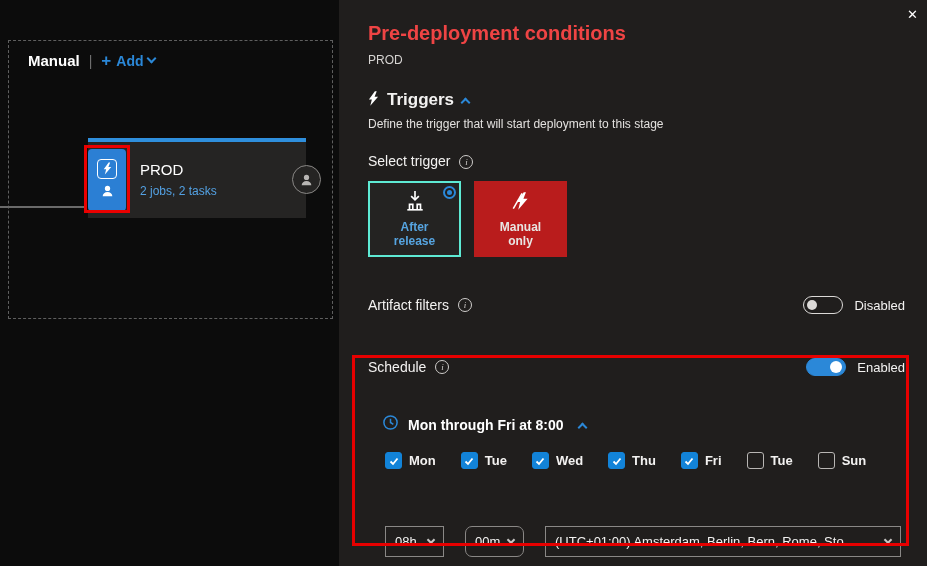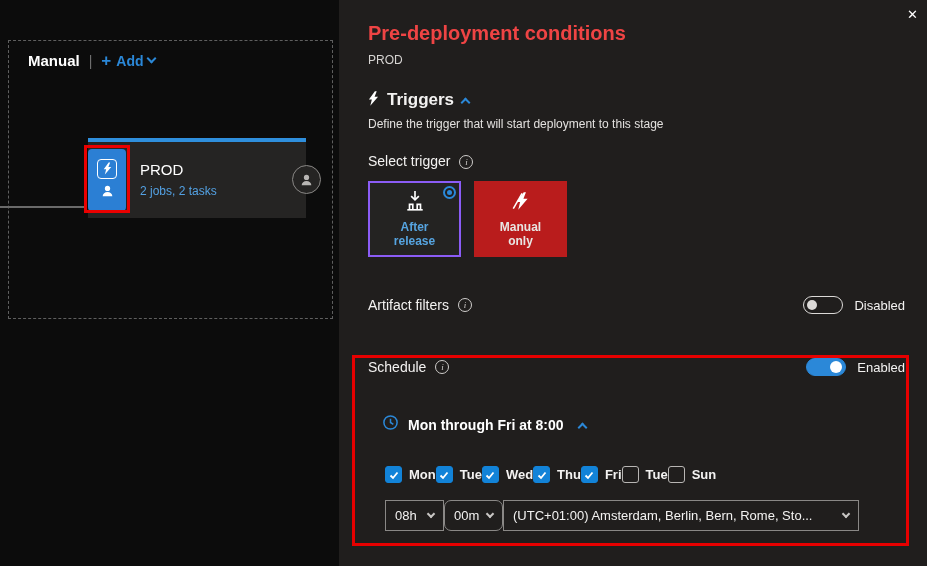--- a/index.html
+++ b/index.html
@@ -59,21 +59,21 @@
     width:14px; height:14px; border:1px solid #cfcdcb; border-radius:50%;
     color:#cfcdcb; font-size:9px; font-family:"Liberation Serif", serif; font-style:italic;
     display:inline-flex; align-items:center; justify-content:center;
   }
 
   .tiles-row { position:absolute; left:29px; top:181px; display:flex; gap:13px; }
   .tile {
     width:93px; height:76px; background:#b91c1c; position:relative;
     display:flex; flex-direction:column; align-items:center; justify-content:center; gap:4px;
   }
-  .tile.on { border:2px solid #8b5cf6; background:#242322; }
+  .tile.on { border:2px solid #5eead4; background:#242322; }
   .tile-label { font-size:12px; font-weight:bold; color:#e8e6e3; text-align:center; line-height:14px; width:58px; }
   .tile.on .tile-label { color:#56a4e0; }
   .radio-badge { display:none; position:absolute; top:3px; right:3px; width:13px; height:13px;
     border:2px solid #2b88d8; border-radius:50%; background:#201e1d; }
   .radio-badge::after { content:""; position:absolute; inset:2px; background:#2b88d8; border-radius:50%; }
   .tile.on .radio-badge { display:block; }
 
   .toggle-row { position:absolute; left:29px; width:537px; display:flex; align-items:center; justify-content:space-between; }
   .row-left { display:flex; align-items:center; gap:9px; }
   .row-right { display:flex; align-items:center; gap:11px; }
@@ -85,32 +85,32 @@
   .toggle-state { font-size:13px; color:#f3f2f1; }
 
   .highlight-schedule {
     position:absolute; left:13px; top:355px; width:557px; height:191px;
     border:3px solid #e60000; pointer-events:none; z-index:5;
   }
 
   .summary-row { position:absolute; left:43px; top:414px; display:flex; align-items:center; gap:9px; }
   .summary-text { font-size:14px; font-weight:bold; color:#ffffff; }
 
-  .days-row { position:absolute; left:46px; top:466px; display:flex; align-items:center; }
+  .days-row { position:absolute; left:46px; top:452px; display:flex; align-items:center; gap:25px; }
   .day-item { display:flex; align-items:center; gap:7px; cursor:default; }
   .checkbox {
     width:17px; height:17px; border:1px solid #b8b6b4; border-radius:3px;
     display:flex; align-items:center; justify-content:center; background:transparent;
   }
   .checkbox svg { visibility:hidden; }
   .checkbox.on { background:#1283d8; border-color:#1283d8; }
   .checkbox.on svg { visibility:visible; }
   .day-label { font-size:13px; color:#f3f2f1; font-weight:bold; }
 
-  .selects-row { position:absolute; left:46px; top:500px; display:flex; }
+  .selects-row { position:absolute; left:46px; top:526px; display:flex; gap:21px; }
   .select {
     height:31px; border:1px solid #8a8886; background:#201e1d;
     display:flex; align-items:center; justify-content:space-between; padding:0 9px; cursor:default;
   }
   .select-value { font-size:13px; color:#f3f2f1; white-space:nowrap; overflow:hidden; }
 
   .chev { display:inline-block; width:7px; height:7px; border-right:2px solid #2b88d8; border-bottom:2px solid #2b88d8; }
   .chev.down { transform:rotate(45deg); margin-top:-4px; }
   .chev.up { transform:rotate(-135deg); margin-top:5px; }
   .chev.gray { border-color:#c8c6c4; width:6px; height:6px; }

